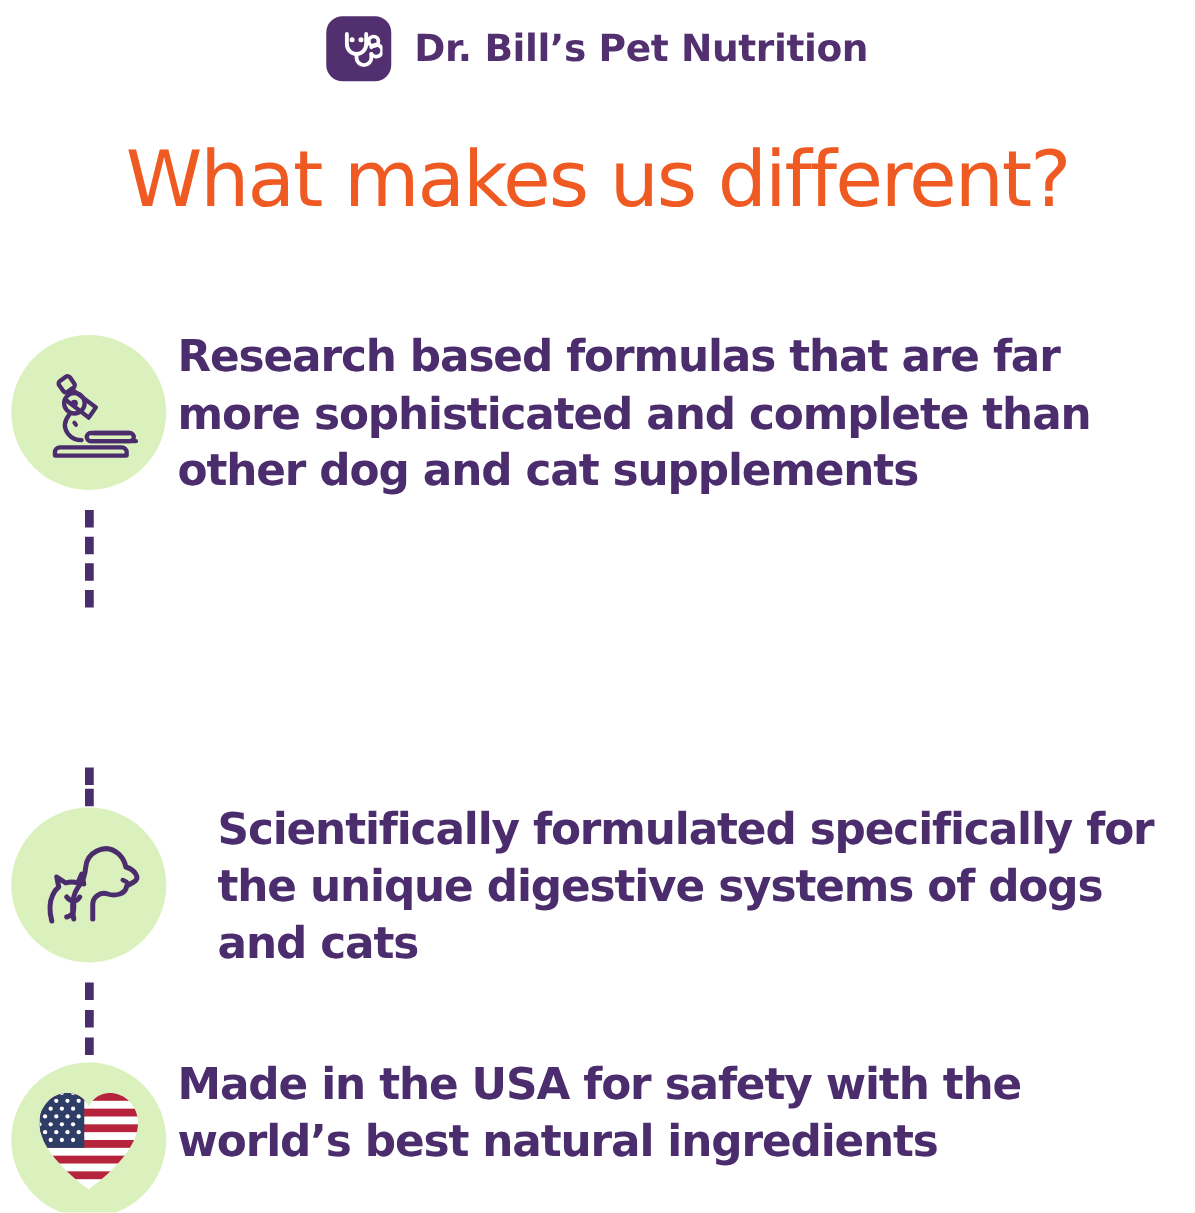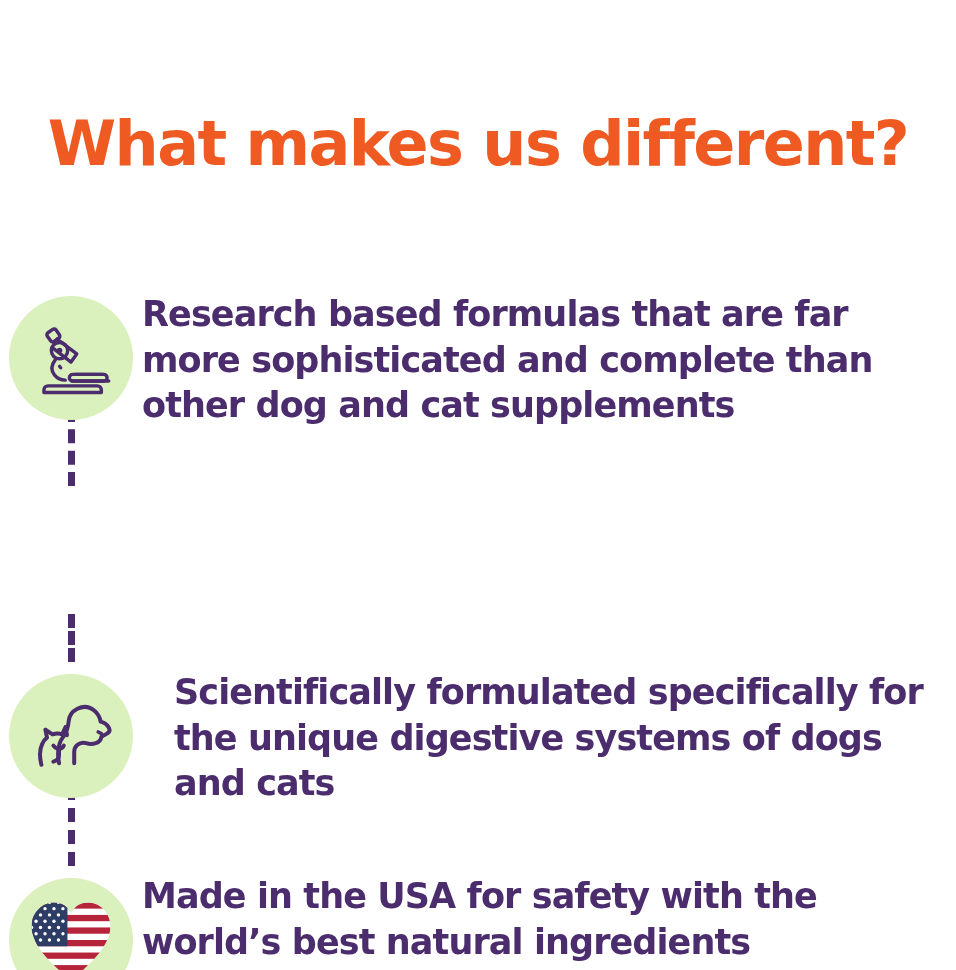--- a/index.html
+++ b/index.html
@@ -53,21 +53,21 @@
   }
 
   
   .headline {
     position: absolute;
     top: 112px;
     left: 0;
     width: 956px;
     text-align: center;
     font-family: "DejaVu Sans", sans-serif;
-    font-weight: bold;
+    font-weight: normal;
     font-size: 62px;
     line-height: 1.04;
     letter-spacing: -1.6px;
     color: #ef5a23;
     white-space: nowrap;
   }
 
   
   .features {
     position: absolute;
@@ -76,21 +76,20 @@
     width: 956px;
     height: 712px;
   }
 
   .feature-row {
     position: absolute;
     left: 0;
     width: 956px;
     display: flex;
     align-items: flex-start;
-    margin-top: 28px;
   }
 
   .feature-row[data-row="0"] { top: 0px;   height: 170px; }
   .feature-row[data-row="1"] { top: 206px; height: 140px; }
   .feature-row[data-row="2"] { top: 378px; height: 170px; gap: 32px; }
   .feature-row[data-row="3"] { top: 582px; height: 140px; }
 
   .icon-cell {
     position: relative;
     flex: 0 0 auto;
@@ -136,20 +135,35 @@
   .connector[data-seg="1"] { top: 356px; height: 48px; }
   .connector[data-seg="2"] { top: 528px; height: 80px; }
 
   svg { display: block; }
 </style>
 </head>
 <body>
 
 <div id="page">
 
+  <div class="brand-bar">
+    <div class="brand-logo-mark">
+      <span>
+        <svg width="38" height="38" viewBox="0 0 64 64" fill="none">
+          <path d="M16 12 v14 a13 13 0 0 0 26 0 v-14" stroke="#ffffff" stroke-width="5.2" stroke-linecap="round" fill="none"></path>
+          <circle cx="23" cy="20" r="3.4" fill="#ffffff"></circle>
+          <circle cx="35" cy="20" r="3.4" fill="#ffffff"></circle>
+          <path d="M29 39 v5 a10 10 0 0 0 20 0 v-5" stroke="#ffffff" stroke-width="5.2" stroke-linecap="round" fill="none"></path>
+          <path d="M49 39 a8 8 0 1 0 0.1 -9" stroke="#ffffff" stroke-width="5.2" stroke-linecap="round" fill="none"></path>
+          <circle cx="52" cy="22" r="6.5" stroke="#ffffff" stroke-width="5" fill="none"></circle>
+        </svg>
+      </span>
+    </div>
+    <div class="brand-name">Dr. Bill’s Pet Nutrition</div>
+  </div>
 
   <div class="headline">What makes us different?</div>
 
   <div class="features">
 
     <div class="connector" data-seg="0"></div>
     <div class="connector" data-seg="1"></div>
     <div class="connector" data-seg="2"></div>
 
     <div class="feature-row" data-row="0">

